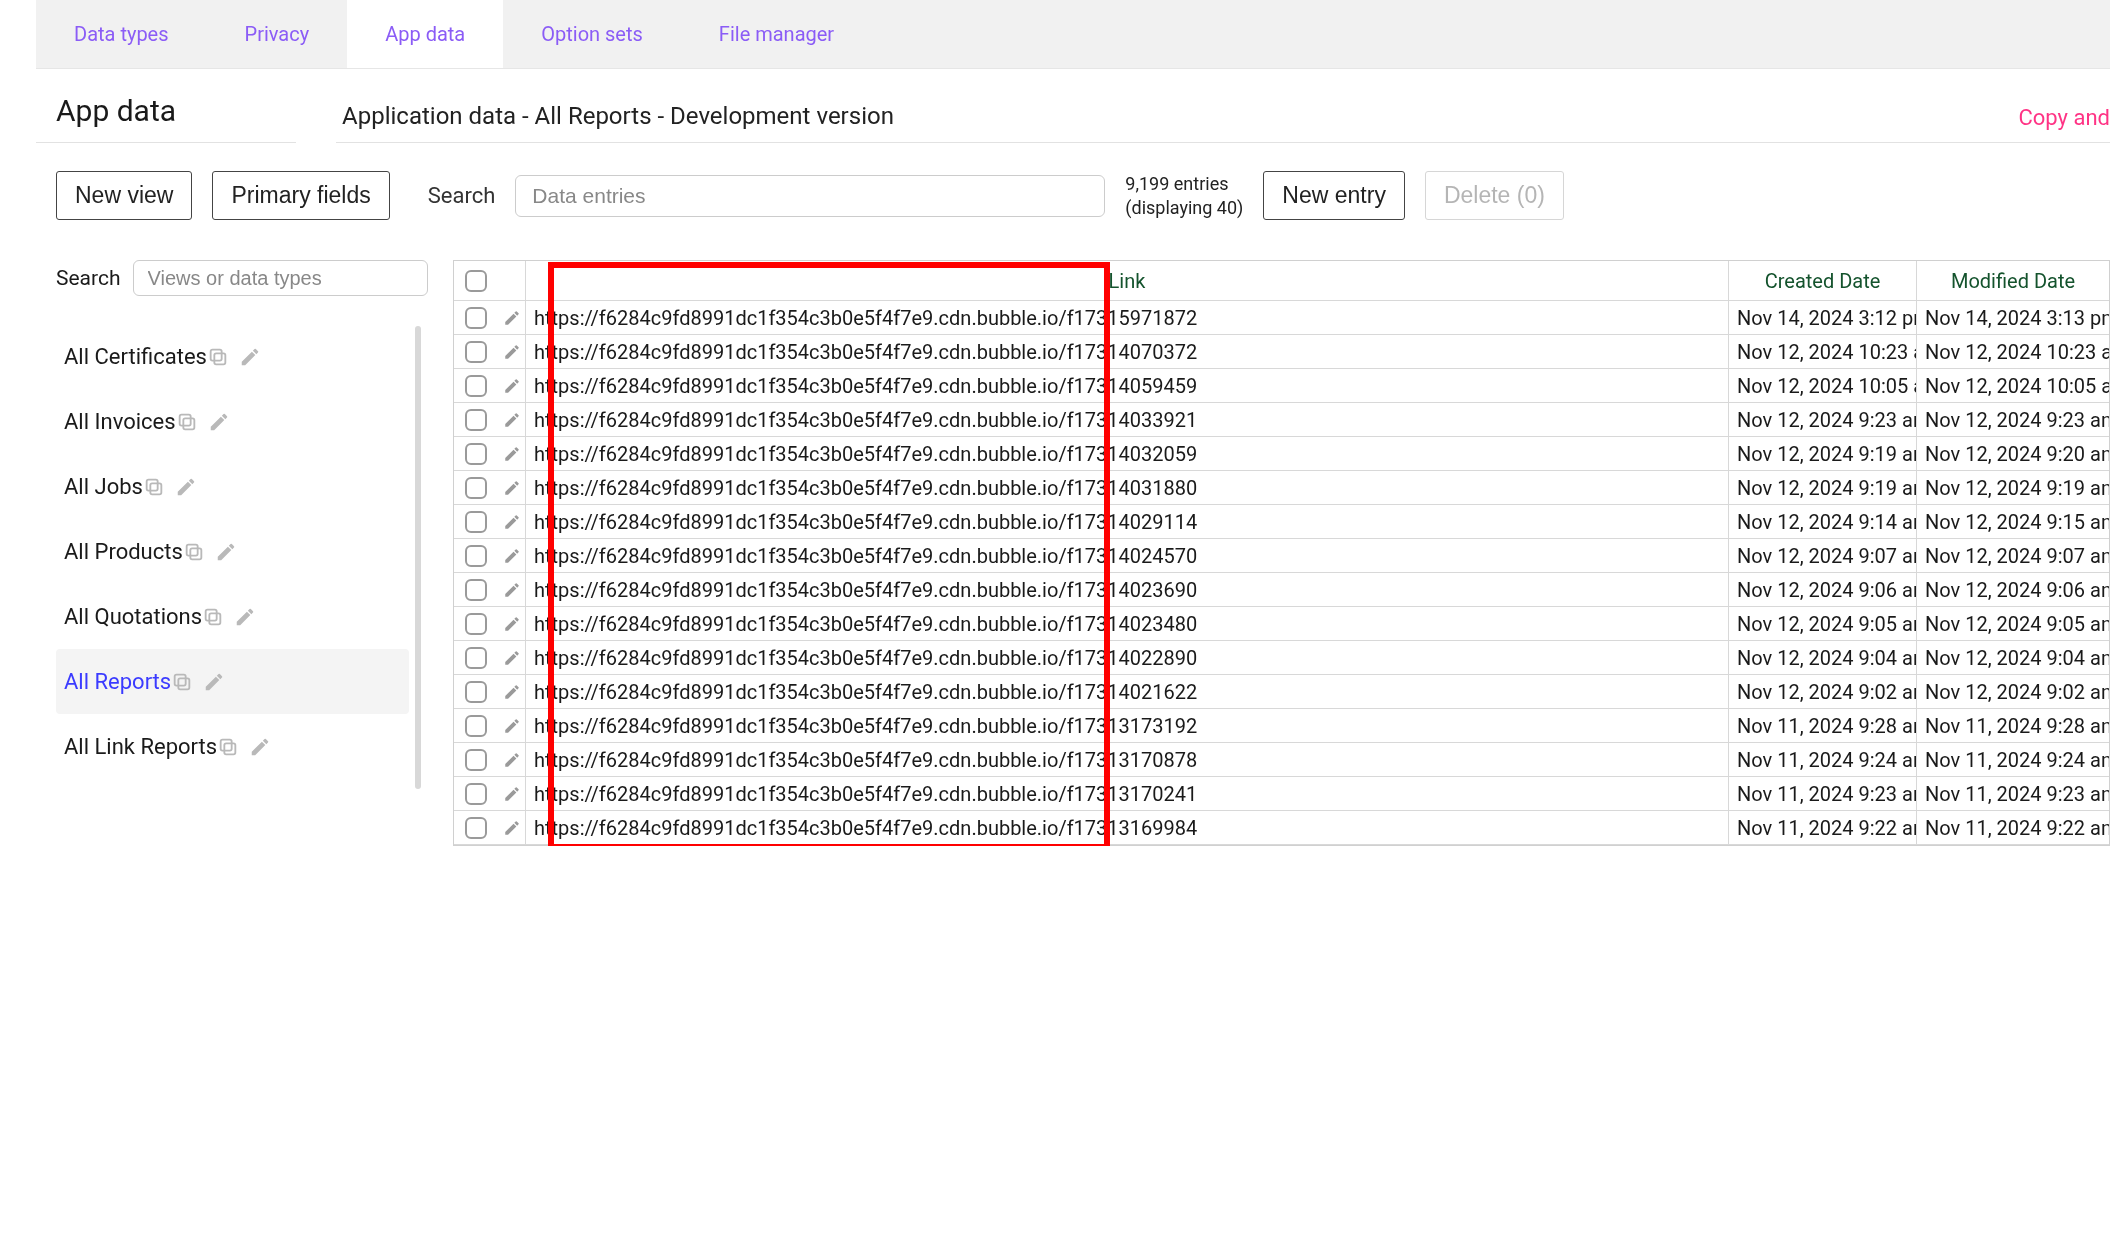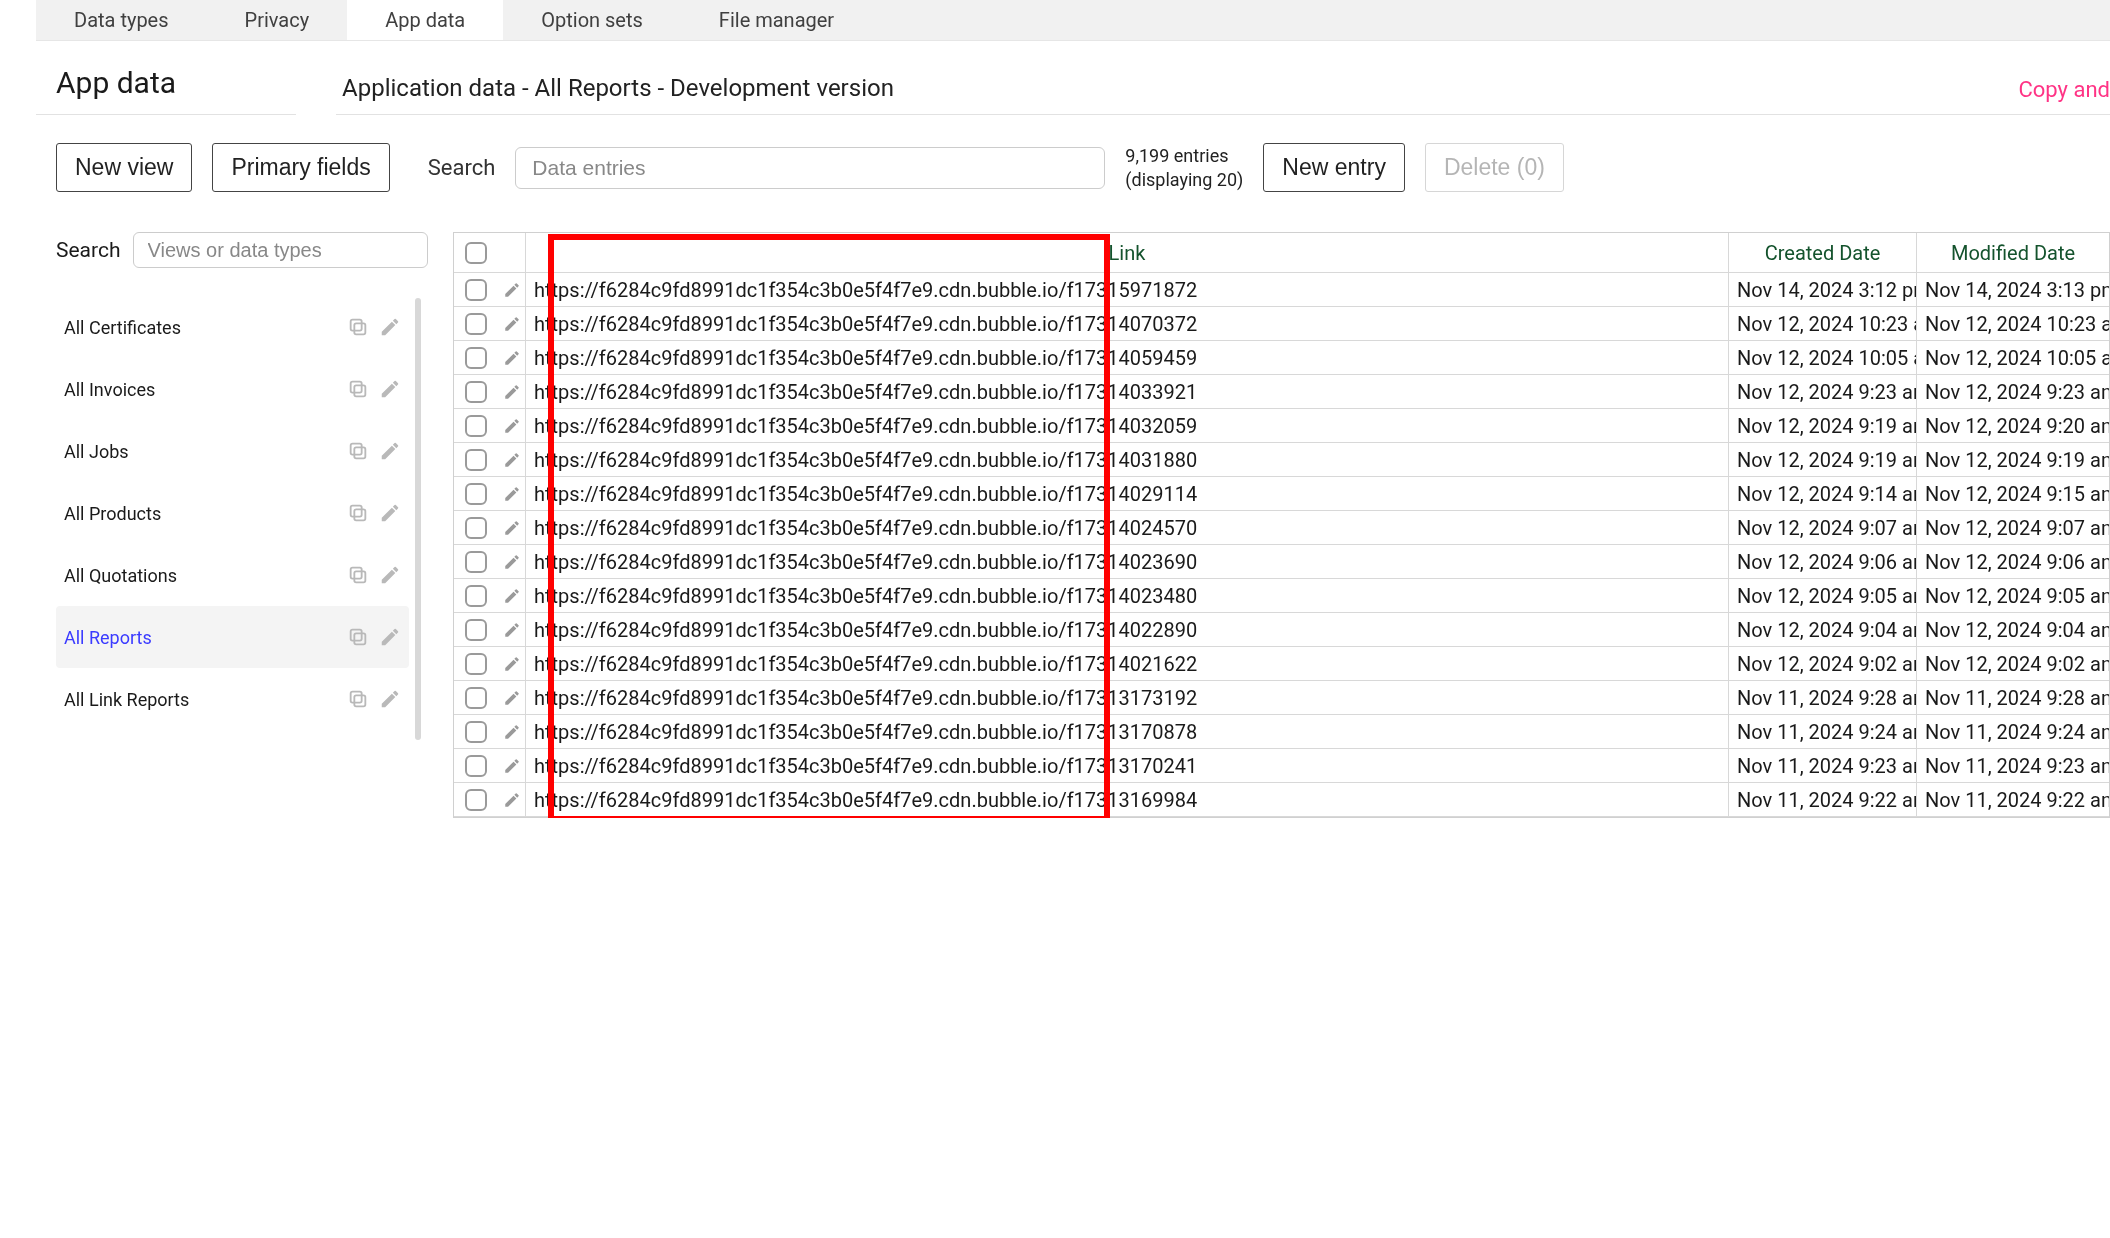--- a/index.html
+++ b/index.html
@@ -10,22 +10,22 @@
     background: #fff;
     font-size: 20px;
   }
   .wrap { padding-left: 36px; }
   .tabs {
     display: flex;
     background: #f1f1f1;
     border-bottom: 1px solid #e6e6e6;
   }
   .tab {
-    padding: 8px 38px;
-    color: #404040;
+    padding: 22px 38px;
+    color: #8b5cf6;
     cursor: pointer;
   }
   .tab.active {
     background: #fff;
   }
   .header-row {
     display: flex;
     align-items: flex-end;
     padding: 24px 0 6px 0;
     gap: 40px;
@@ -118,23 +118,22 @@
     right: 0;
     top: 2px;
     bottom: -10px;
     width: 6px;
     background: #d8d8d8;
     border-radius: 3px;
   }
   .side-item {
     display: flex;
     align-items: center;
-    justify-content: space-between;
     padding: 20px 8px 20px 8px;
-    font-size: 18px;
+    font-size: 22px;
     cursor: pointer;
     border-radius: 4px;
   }
   .side-item.active { color: #3b3bff; background: #f4f4f4; }
   .side-icons { display: flex; gap: 10px; color: #b9b9b9; }
   .side-icons svg { width: 22px; height: 22px; display: block; }
   .table-area {
     flex: 1;
     position: relative;
     overflow: hidden;
@@ -205,21 +204,21 @@
     </div>
   </div>
 
   <div class="controls-row">
     <button class="btn">New view</button>
     <button class="btn">Primary fields</button>
     <span class="search-label">Search</span>
     <input class="search-entries" placeholder="Data entries" style="">
     <div class="entry-count">
       <div>9,199 entries</div>
-      <div>(displaying 20)</div>
+      <div>(displaying 40)</div>
     </div>
     <button class="btn">New entry</button>
     <button class="btn disabled">Delete (0)</button>
   </div>
 
   <div class="main">
     <div class="sidebar">
       <div class="side-search-row">
         <span class="side-search-label">Search</span>
         <input class="side-search" placeholder="Views or data types" style="">

